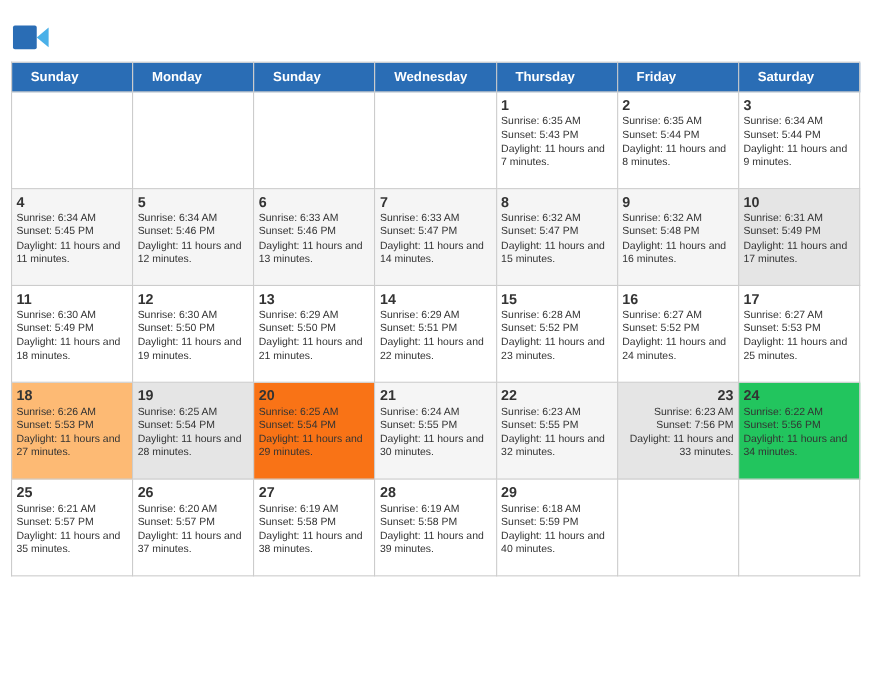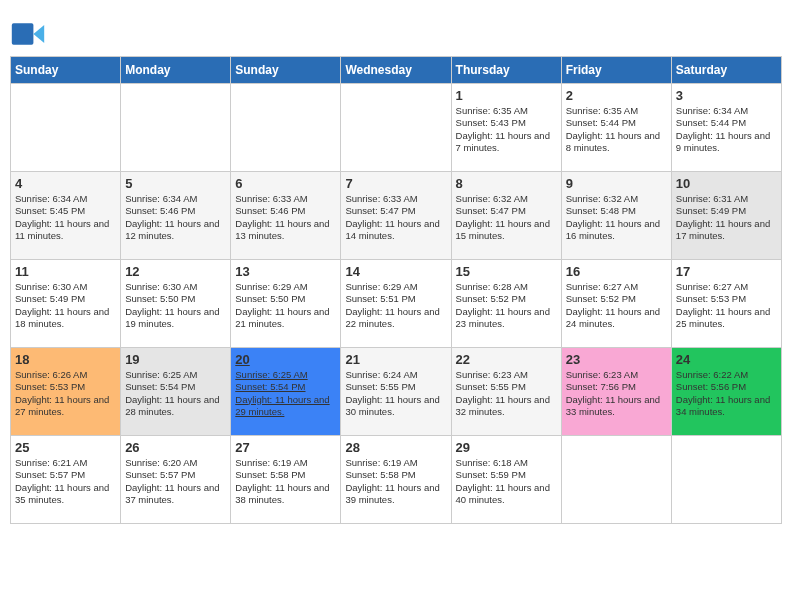--- a/index.html
+++ b/index.html
@@ -57,21 +57,21 @@
     table {
       width: 100%;
       border-collapse: collapse;
       table-layout: fixed;
     }
     .day-header {
       background-color: #2a6db5;
       color: #fff;
       font-size: 12px;
       font-weight: bold;
-      padding: 6px 4px;
+      padding: 6px 17px;
       text-align: left;
       border: 1px solid #ccc;
     }
     td {
       vertical-align: top;
       border: 1px solid #ccc;
       padding: 4px;
       height: 88px;
       font-size: 10px;
       color: #333;
@@ -246,39 +246,39 @@
           <div class="cell-text">Sunrise: 6:26 AM
 Sunset: 5:53 PM
 Daylight: 11 hours and 27 minutes.</div>
         </td>
         <td style="background: #e5e5e5;">
           <span class="day-num">19</span>
           <div class="cell-text">Sunrise: 6:25 AM
 Sunset: 5:54 PM
 Daylight: 11 hours and 28 minutes.</div>
         </td>
-        <td style="background: #3b82f6; text-decoration: underline;">
+        <td style="background: #f97316;">
           <span class="day-num">20</span>
           <div class="cell-text">Sunrise: 6:25 AM
 Sunset: 5:54 PM
 Daylight: 11 hours and 29 minutes.</div>
         </td>
         <td style="background: rgb(245, 245, 245); margin-top: 33px;">
           <span class="day-num">21</span>
           <div class="cell-text">Sunrise: 6:24 AM
 Sunset: 5:55 PM
 Daylight: 11 hours and 30 minutes.</div>
         </td>
         <td style="background: rgb(245, 245, 245); margin-top: 48px;">
           <span class="day-num">22</span>
           <div class="cell-text">Sunrise: 6:23 AM
 Sunset: 5:55 PM
 Daylight: 11 hours and 32 minutes.</div>
         </td>
-        <td style="background: #f9a8d4;">
+        <td style="background: #e5e5e5; text-align: right;">
           <span class="day-num">23</span>
           <div class="cell-text">Sunrise: 6:23 AM
 Sunset: 7:56 PM
 Daylight: 11 hours and 33 minutes.</div>
         </td>
         <td style="background: #22c55e;">
           <span class="day-num">24</span>
           <div class="cell-text">Sunrise: 6:22 AM
 Sunset: 5:56 PM
 Daylight: 11 hours and 34 minutes.</div>

